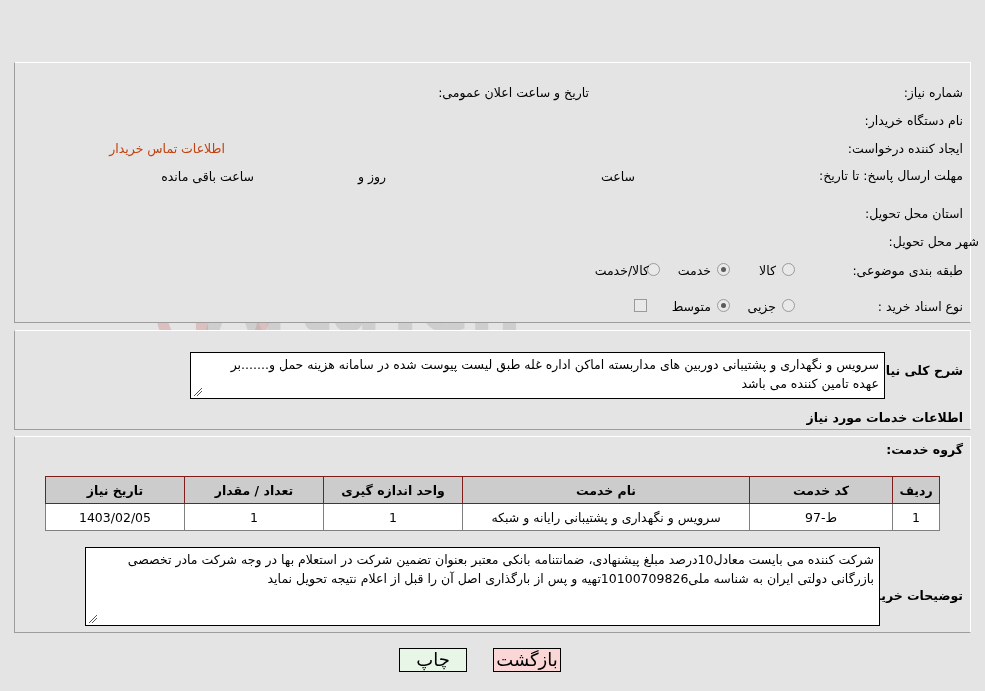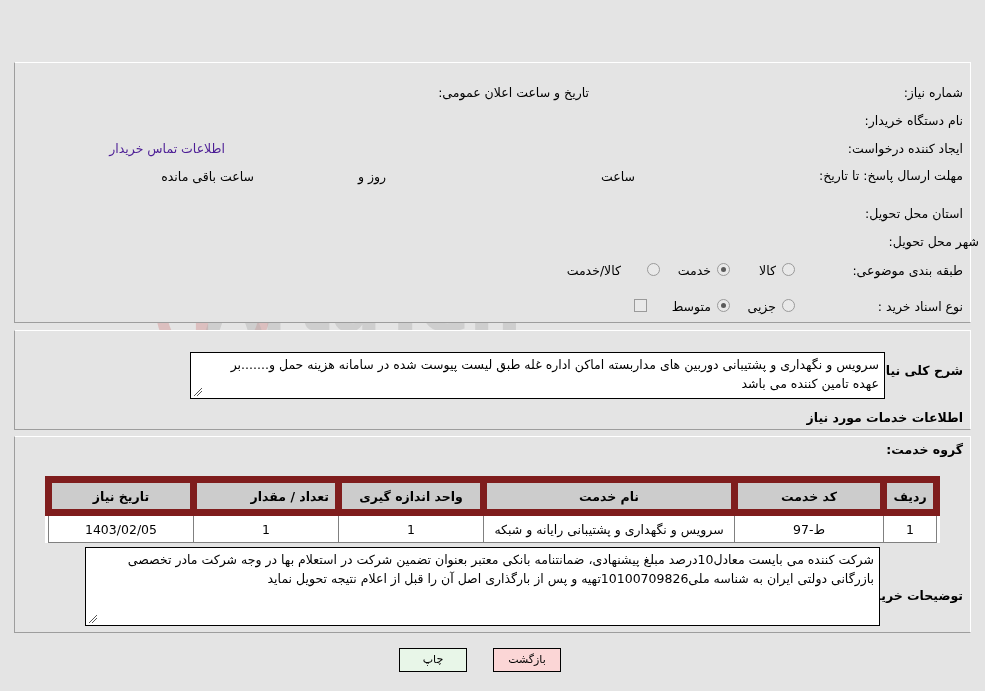--- a/index.html
+++ b/index.html
@@ -110,21 +110,21 @@
     color: #000000;
     white-space: nowrap;
     text-align: right;
     z-index: 3;
   }
   .lbl.bold { font-weight: bold; }
 
   .link {
     position: absolute;
     font-size: 12.5px;
-    color: #4c1d95;
+    color: #c2410c;
     white-space: nowrap;
     cursor: pointer;
     z-index: 3;
   }
 
   
   .radio {
     position: absolute;
     width: 13px; height: 13px;
     border-radius: 50%;
@@ -182,42 +182,42 @@
   table.grid {
     position: absolute;
     border-collapse: collapse;
     font-size: 12.5px;
     direction: rtl;
     z-index: 3;
     background: #ffffff;
   }
   table.grid th {
     background: #cccccc;
-    border: 7px solid #7f1d1d;
+    border: 1px solid #7f1d1d;
     font-weight: bold;
     color: #000;
     height: 26px;
     padding: 0 6px;
     white-space: nowrap;
   }
   table.grid td {
     background: #ffffff;
     border: 1px solid #808080;
     height: 26px;
     padding: 0 6px;
     text-align: center;
     white-space: nowrap;
   }
 
   
   .btn {
     position: absolute;
     box-sizing: border-box;
     border: 1px solid #000000;
-    font-size: 11px;
+    font-size: 18px;
     text-align: center;
     line-height: 22px;
     height: 24px;
     cursor: pointer;
     z-index: 3;
     color: #000;
   }
   .btn.print  { background: #e8f6e8; }
   .btn.back   { background: #fbd6d6; }
 </style>
@@ -264,21 +264,21 @@
 
   <div class="lbl" style="right:6px; top:234px;">شهر محل تحویل:</div>
   <div class="fld right" style="right:186px; top:231px; width:186px;">اصفهان</div>
 
   <div class="lbl" style="right:22px; top:263px;">طبقه بندی موضوعی:</div>
   <div class="radio" id="cat-r0" style="right:190px; top:263px;"></div>
   <div class="radio-lbl" style="right:209px; top:263px;">کالا</div>
   <div class="radio on" id="cat-r1" style="right:255px; top:263px;"></div>
   <div class="radio-lbl" style="right:274px; top:263px;">خدمت</div>
   <div class="radio" id="cat-r2" style="right:325px; top:263px;"></div>
-  <div class="radio-lbl" style="right:364px; top:263px;">کالا/خدمت</div>
+  <div class="radio-lbl" style="right:336px; top:263px;">کالا/خدمت</div>
 
   <div class="lbl" style="right:22px; top:299px;">نوع اسناد خرید :</div>
   <div class="radio" id="prc-r0" style="right:190px; top:299px;"></div>
   <div class="radio-lbl" style="right:209px; top:299px;">جزیی</div>
   <div class="radio on" id="prc-r1" style="right:255px; top:299px;"></div>
   <div class="radio-lbl" style="right:274px; top:299px;">متوسط</div>
 
   <div class="chk" style="right:338px; top:299px;"></div>
 
   <div class="panel" id="panel-desc"></div>
@@ -295,21 +295,21 @@
   <div class="lbl bold" style="right:22px; top:442px;">گروه خدمت:</div>
   <div class="fld right" style="right:100px; top:438px; width:700px; height:23px; line-height:22px;">سایر فعالیت‌های خدماتی</div>
 
   <table class="grid" style="right:45px; top:476px; width:895px;">
     <thead>
       <tr>
         <th style="width:34px;">ردیف</th>
         <th style="width:130px;">کد خدمت</th>
         <th>نام خدمت</th>
         <th style="width:126px;">واحد اندازه گیری</th>
-        <th style="width:126px;text-align:right;">تعداد / مقدار</th>
+        <th style="width:126px;">تعداد / مقدار</th>
         <th style="width:126px;">تاریخ نیاز</th>
       </tr>
     </thead>
     <tbody>
       <tr>
         <td>1</td>
         <td>ط-97</td>
         <td>سرویس و نگهداری و پشتیبانی رایانه و شبکه</td>
         <td>1</td>
         <td>1</td>

